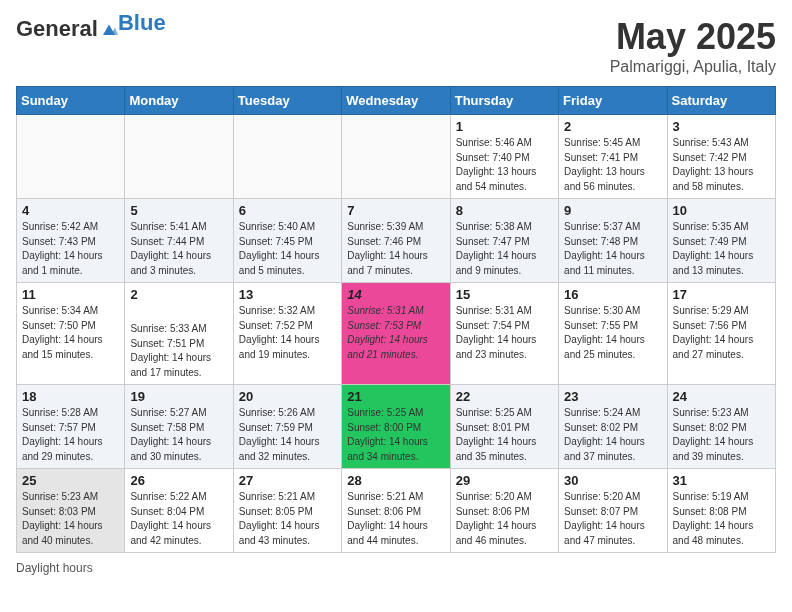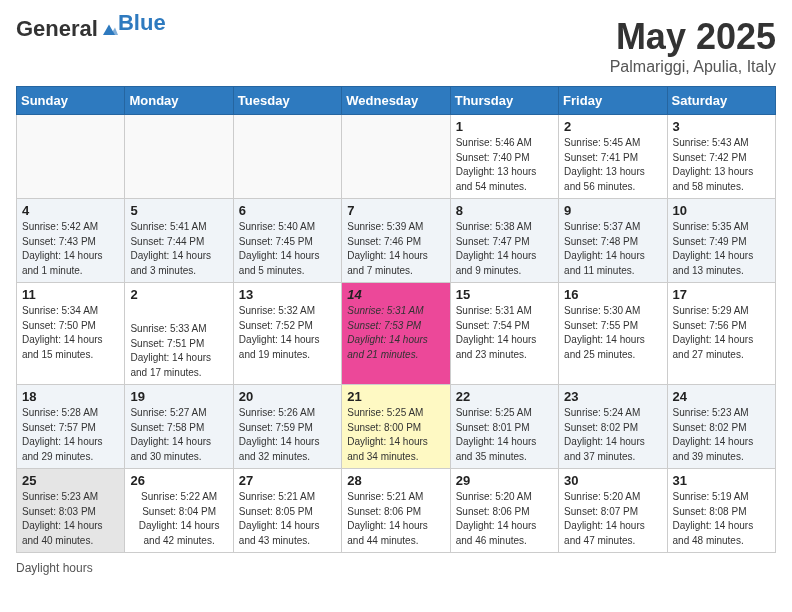--- a/index.html
+++ b/index.html
@@ -276,21 +276,21 @@
 Daylight: 14 hours
 and 30 minutes.</div>
         </td>
         <td style="background-color: rgb(240, 244, 248);">
           <div class="day-number">20</div>
           <div class="day-info" style="white-space: pre-line;">Sunrise: 5:26 AM
 Sunset: 7:59 PM
 Daylight: 14 hours
 and 32 minutes.</div>
         </td>
-        <td style="background-color: #fef9c3;">
+        <td style="background-color: #22c55e;">
           <div class="day-number">21</div>
           <div class="day-info" style="white-space: pre-line;">Sunrise: 5:25 AM
 Sunset: 8:00 PM
 Daylight: 14 hours
 and 34 minutes.</div>
         </td>
         <td style="background-color: rgb(240, 244, 248);">
           <div class="day-number">22</div>
           <div class="day-info" style="white-space: pre-line;">Sunrise: 5:25 AM
 Sunset: 8:01 PM
@@ -315,21 +315,21 @@
       <tr>
         <td style="background-color: #e5e5e5;">
           <div class="day-number">25</div>
           <div class="day-info" style="white-space: pre-line;">Sunrise: 5:23 AM
 Sunset: 8:03 PM
 Daylight: 14 hours
 and 40 minutes.</div>
         </td>
         <td style="background-color: rgb(255, 255, 255);">
           <div class="day-number">26</div>
-          <div class="day-info" style="white-space: pre-line; text-align: center;">Sunrise: 5:22 AM
+          <div class="day-info" style="white-space: pre-line;">Sunrise: 5:22 AM
 Sunset: 8:04 PM
 Daylight: 14 hours
 and 42 minutes.</div>
         </td>
         <td style="background-color: rgb(255, 255, 255);">
           <div class="day-number">27</div>
           <div class="day-info" style="white-space: pre-line;">Sunrise: 5:21 AM
 Sunset: 8:05 PM
 Daylight: 14 hours
 and 43 minutes.</div>

